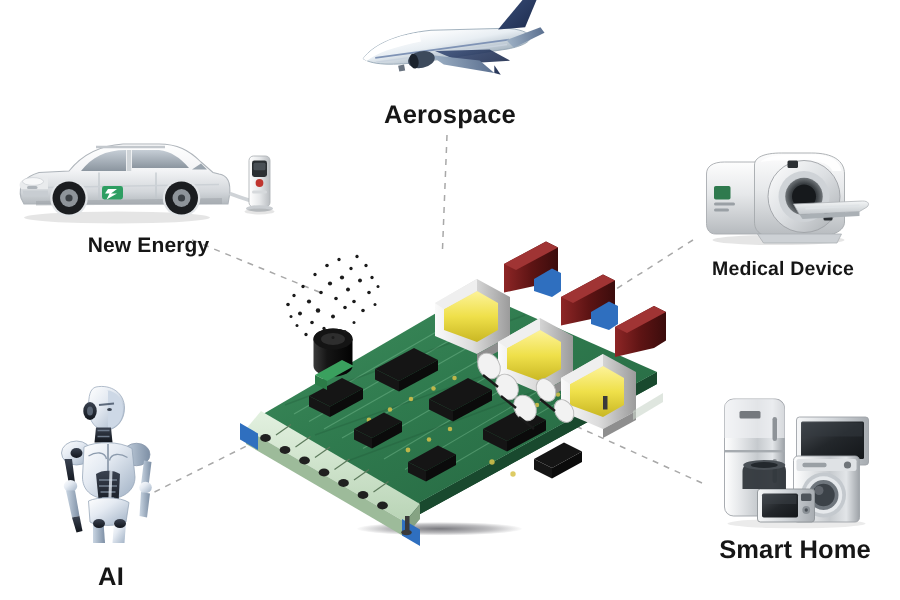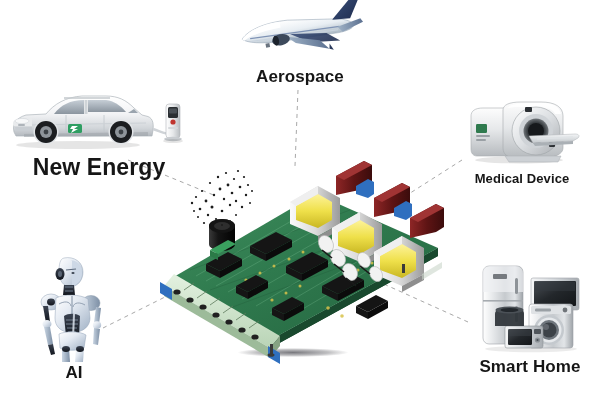--- a/index.html
+++ b/index.html
@@ -28,31 +28,31 @@
   
   #aero{left:214px;top:4px;width:172px;}
   #aero .art{width:132px;height:58px;}
   #aero .caption{font-size:17px;margin-top:6px;}
   .plane{position:absolute;left:0;top:0;width:132px;height:58px;
          transform:rotate(-11deg);}
 
   
   #nrg{left:4px;top:82px;width:190px;}
   #nrg .art{width:186px;height:72px;}
-  #nrg .caption{font-size:23px;margin-top:2px;text-align:center;}
+  #nrg .caption{font-size:14px;margin-top:2px;text-align:center;}
 
   
   #med{left:447px;top:98px;width:150px;}
   #med .art{width:118px;height:68px;}
   #med .caption{font-size:13px;margin-top:6px;}
 
   
   #ai{left:16px;top:252px;width:116px;}
   #ai .art{width:96px;height:110px;}
-  #ai .caption{font-size:17px;margin-top:2px;}
+  #ai .caption{font-size:17px;margin-top:14px;}
 
   
   #home{left:455px;top:252px;width:150px;}
   #home .art{width:122px;height:102px;}
   #home .caption{font-size:17px;margin-top:4px;}
 
   
   #pcb{position:absolute;left:150px;top:140px;width:300px;height:230px;z-index:3;}
   #pcbShadow{
     position:absolute;left:238px;top:348px;width:110px;height:9px;z-index:1;

